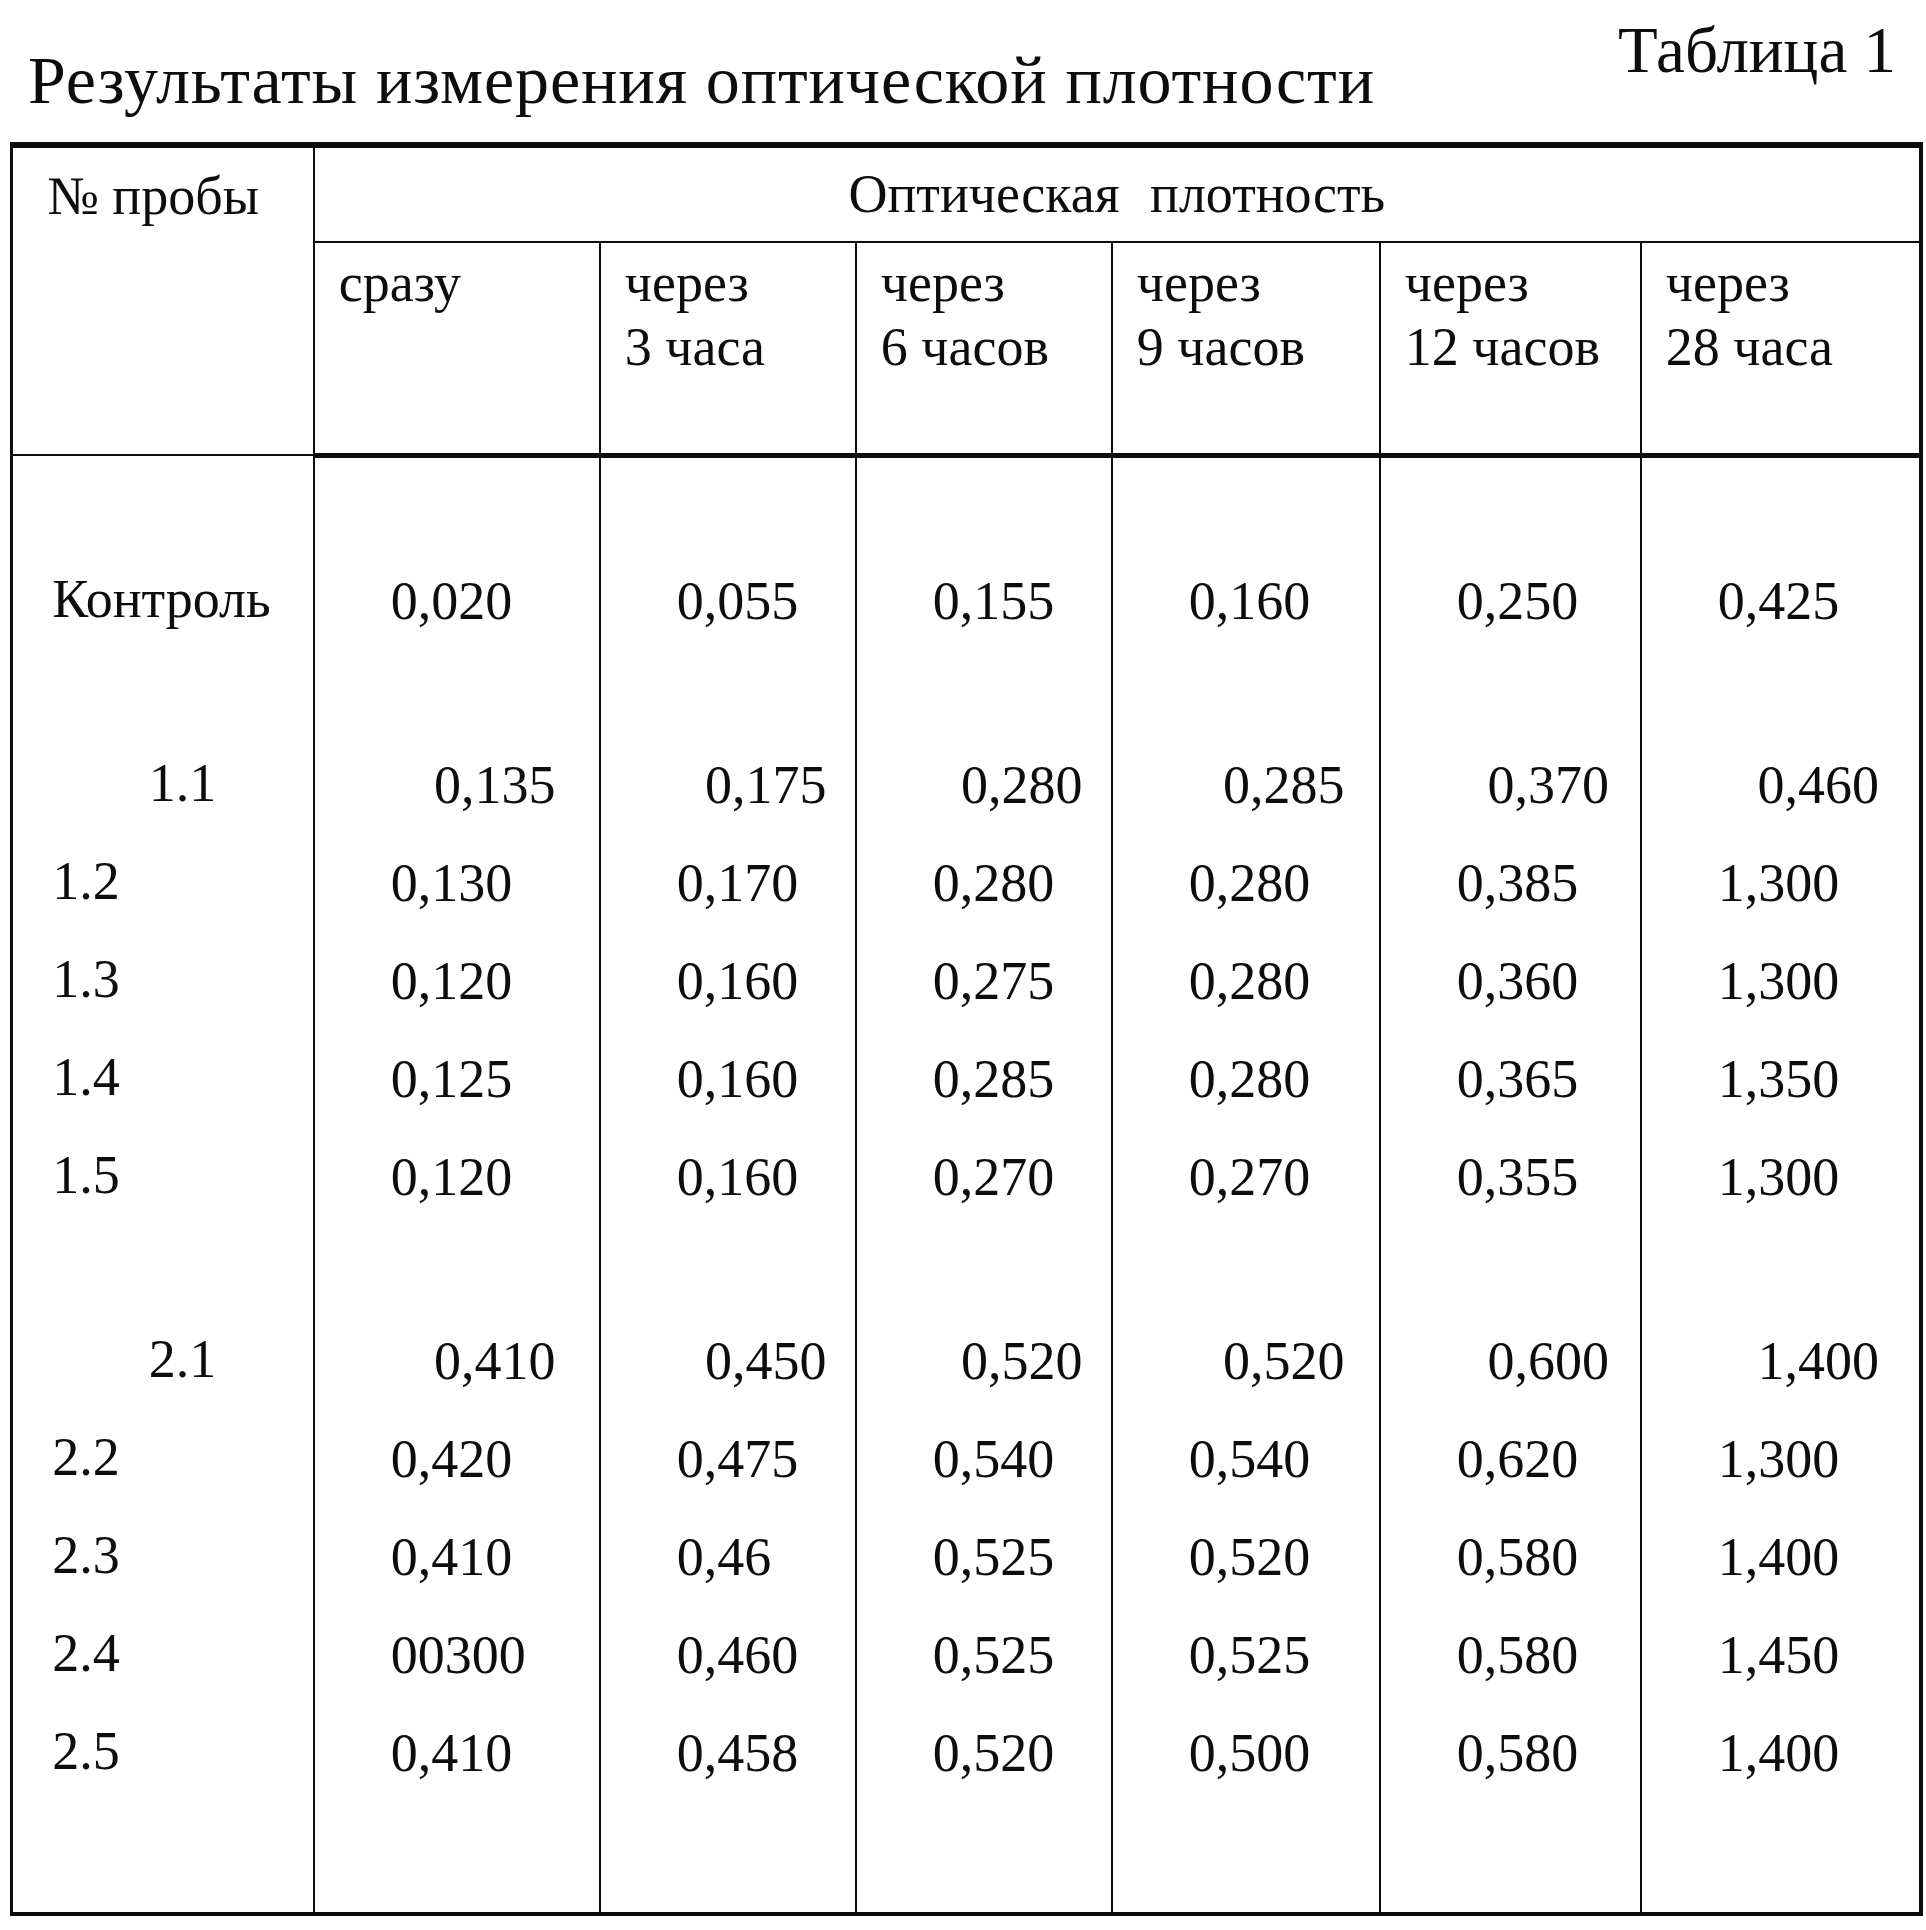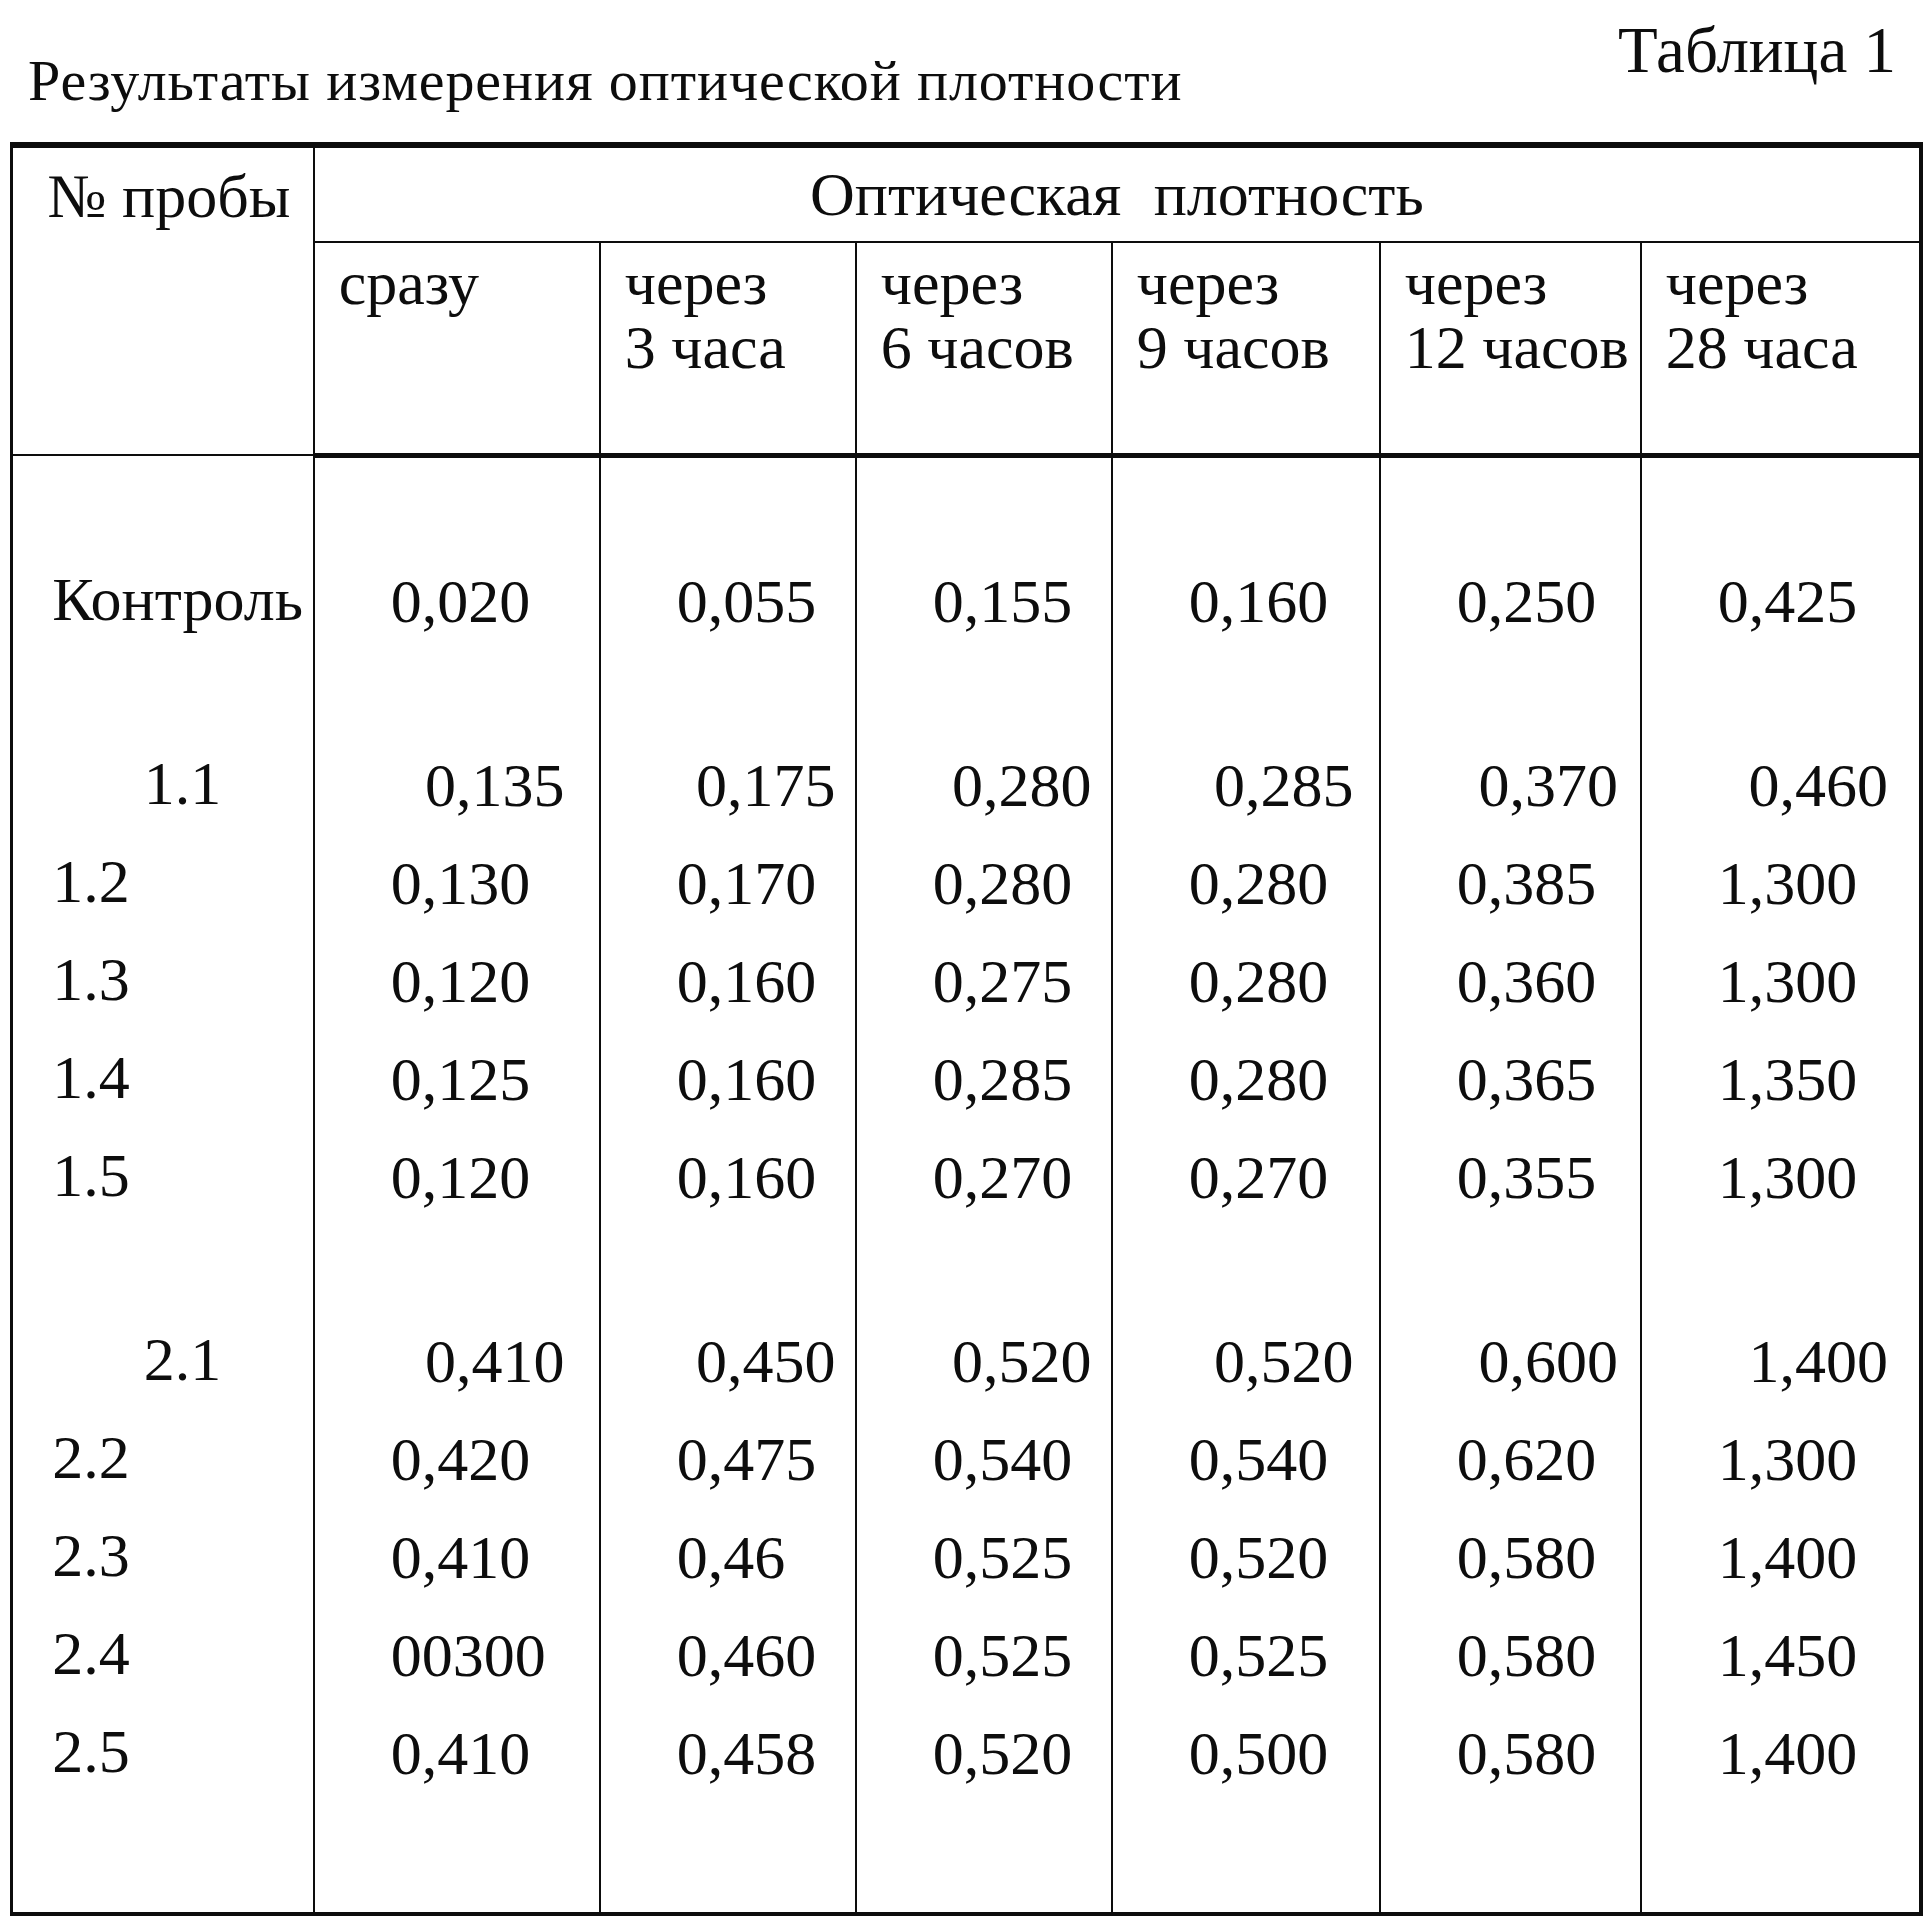--- a/index.html
+++ b/index.html
@@ -13,21 +13,21 @@
     height: 1930px;
     background: #ffffff;
     color: #0d0d0d;
     font-family: "Liberation Serif", "DejaVu Serif", serif;
     overflow: hidden;
   }
   .doc-title {
     position: absolute;
     left: 28px;
     top: 45px;
-    font-size: 58px;
+    font-size: 68px;
     line-height: 71px;
     white-space: nowrap;
     letter-spacing: 0.9px;
   }
   .table-caption {
     position: absolute;
     top: 15px;
     right: 30px;
     font-size: 65px;
     line-height: 71px;
@@ -48,21 +48,21 @@
   }
   table.density {
     border-top-width: 6.6px;
     border-left-width: 3.7px;
     border-right-width: 4.7px;
     border-bottom-width: 4.7px;
   }
   td {
     vertical-align: top;
     padding: 0;
-    font-size: 62px;
+    font-size: 54px;
   }
   tr.hrow1 { height: 97px; }
   tr.hrow2 { height: 213px; }
   td.corner {
     padding: 15px 9.4px 0 34px;
     line-height: 66px;
     border-bottom-width: 5.6px;
   }
   td.span-head {
     text-align: center;

